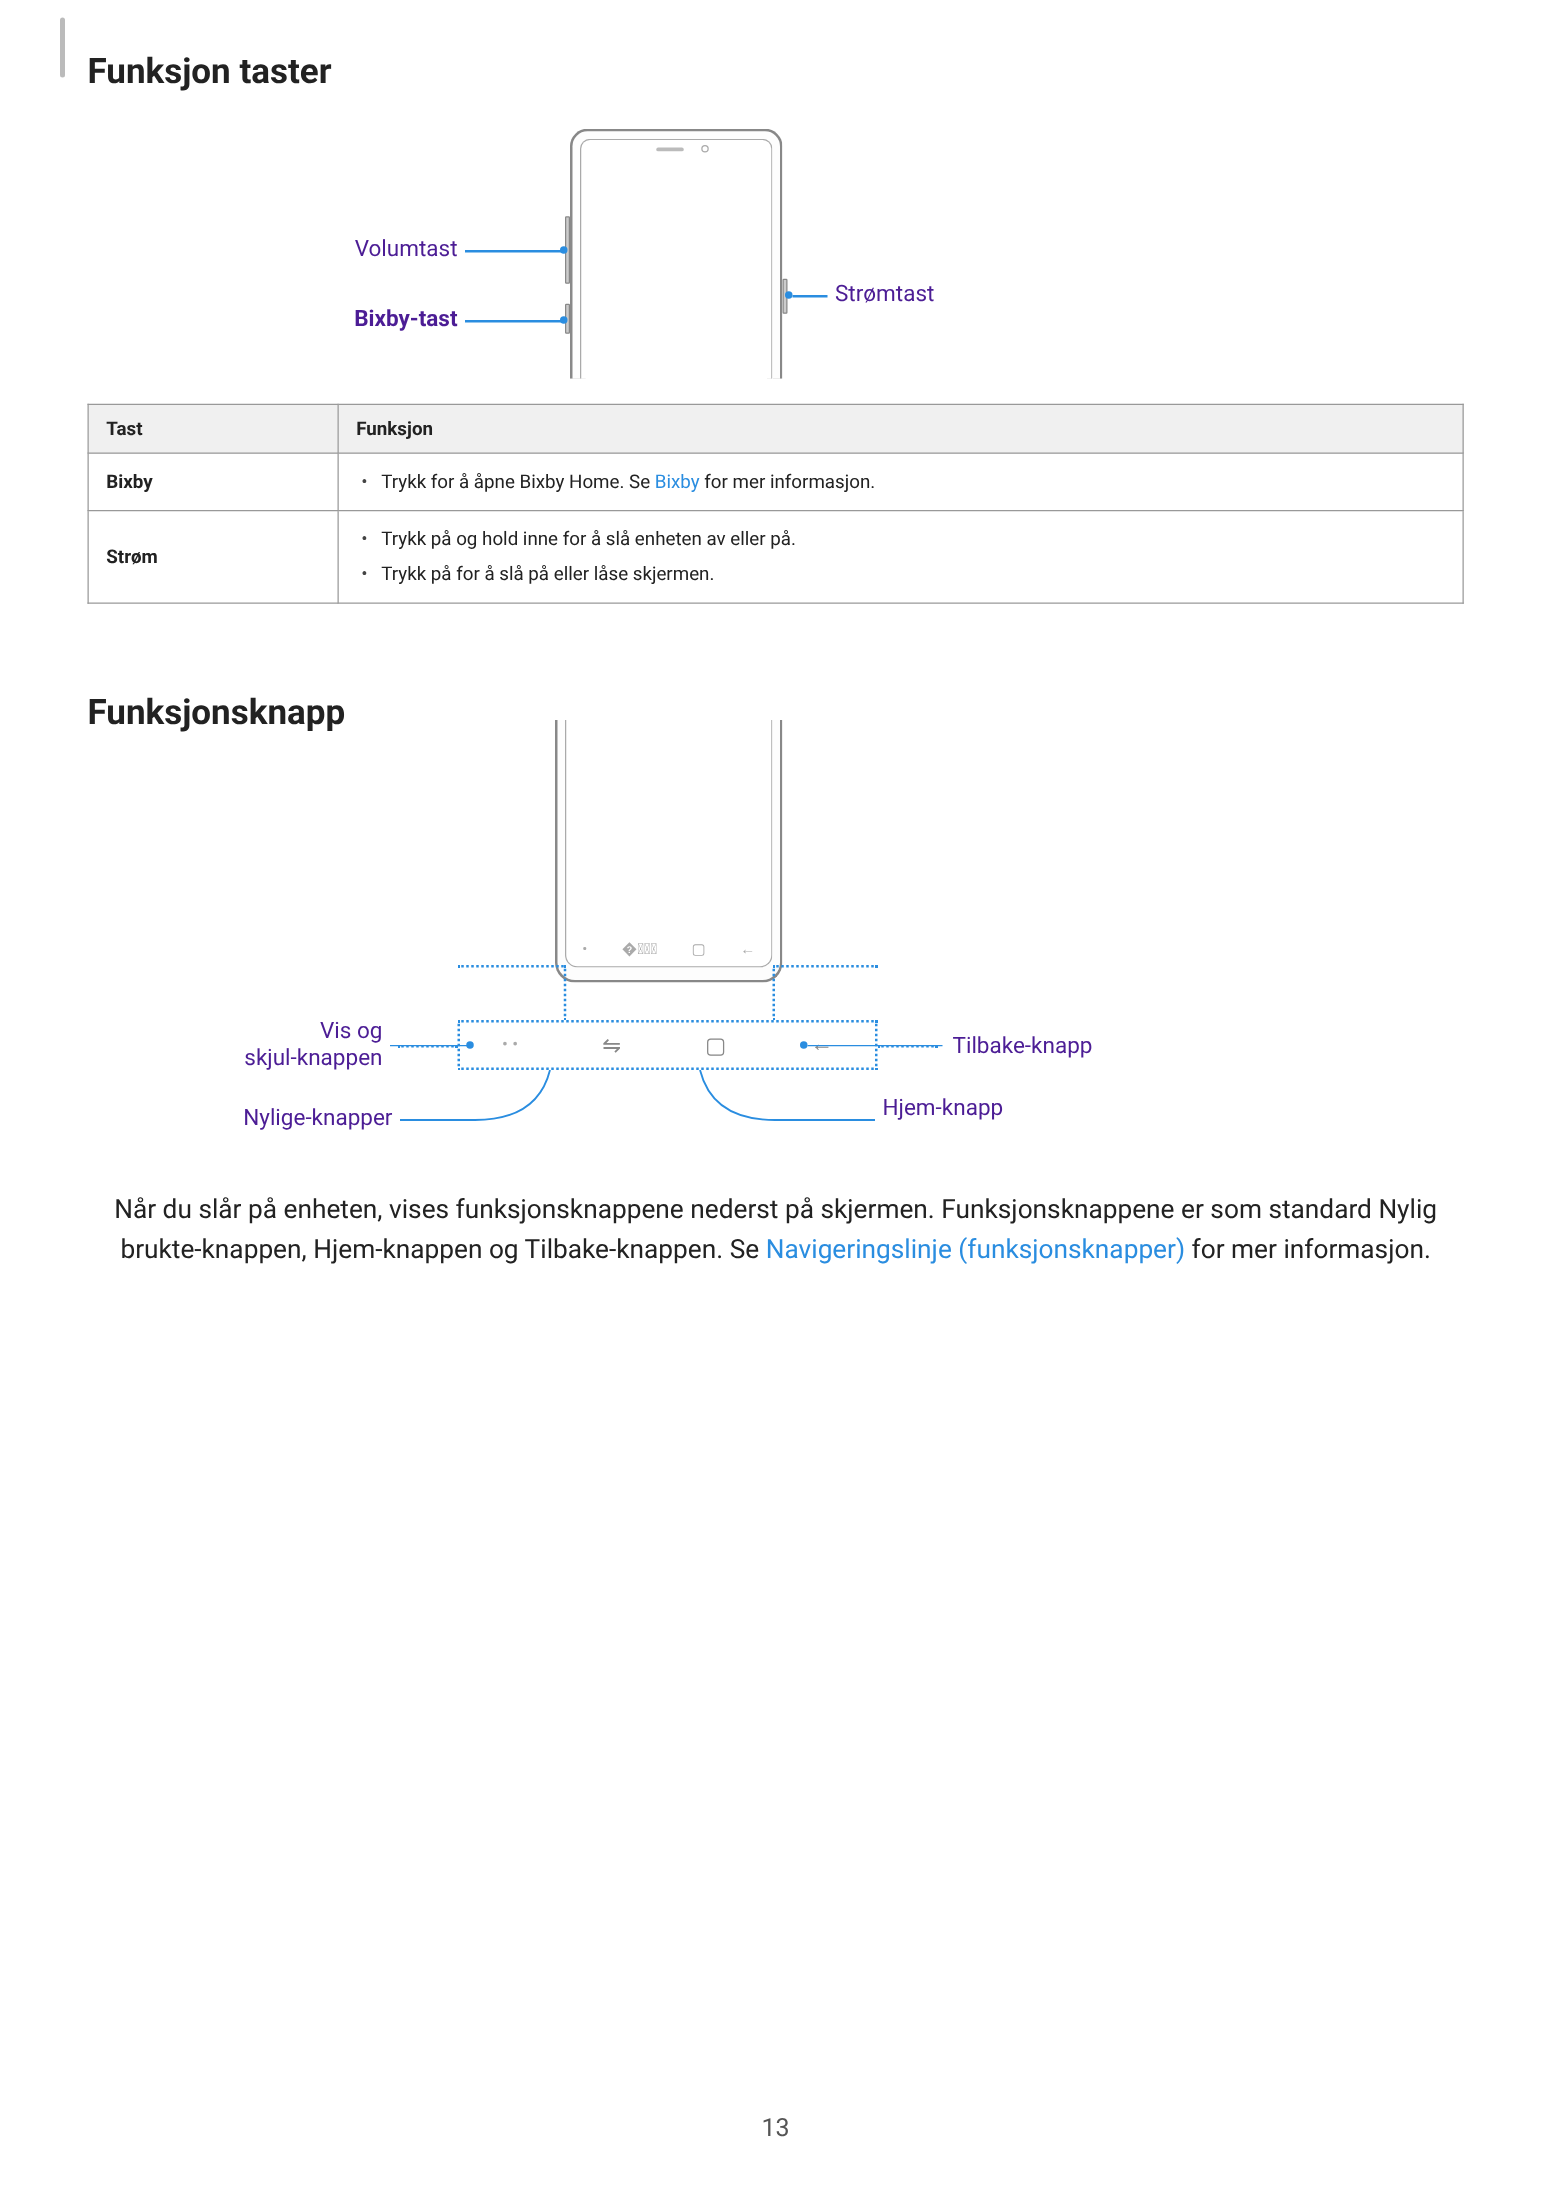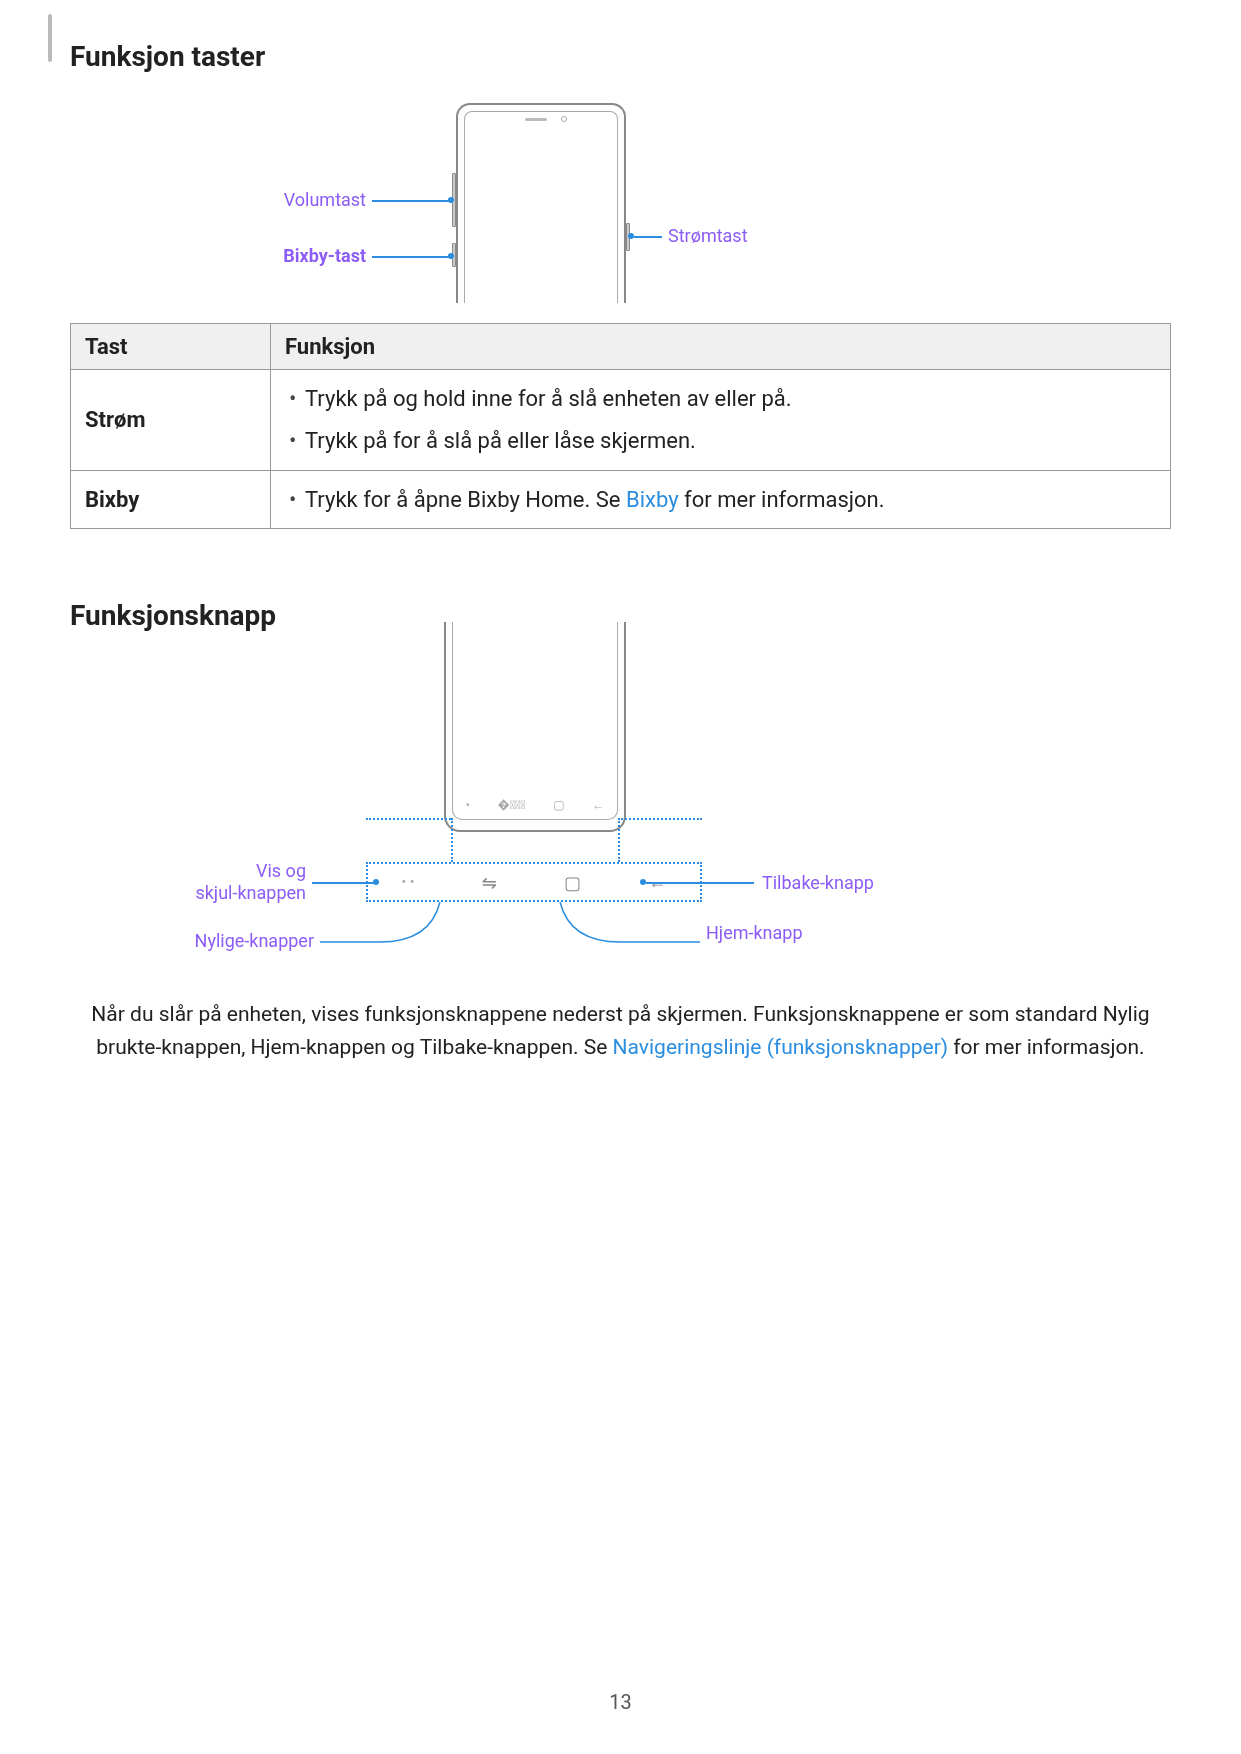--- a/index.html
+++ b/index.html
@@ -89,40 +89,40 @@
       position: absolute;
       background: #ccc;
       border: 1px solid #888;
       border-radius: 1px;
     }
     .vol-btn { left: 2px; top: 70px; width: 4px; height: 54px; }
     .bixby-btn-shape { left: 2px; top: 140px; width: 4px; height: 24px; }
     .power-btn { right: 2px; top: 120px; width: 4px; height: 28px; }
     .callout-label {
       font-size: 18px;
-      color: #8b5cf6;
+      color: #4c1d95;
       position: absolute;
       white-space: nowrap;
     }
     .callout-line {
       position: absolute;
       background: #2a8de0;
       height: 1.5px;
     }
     .callout-dot {
       position: absolute;
       width: 6px; height: 6px;
       border-radius: 50%;
       background: #2a8de0;
     }
     table.keys {
       width: 100%;
       border-collapse: collapse;
       margin-top: 10px;
-      font-size: 22px;
+      font-size: 15px;
     }
     table.keys th {
       text-align: left;
       background: #f0f0f0;
       border: 1px solid #999;
       padding: 10px 14px;
       font-weight: 700;
     }
     table.keys td {
       border: 1px solid #999;
@@ -285,35 +285,35 @@
 
   <table class="keys">
     <thead>
       <tr>
         <th>Tast</th>
         <th>Funksjon</th>
       </tr>
     </thead>
     <tbody>
       <tr>
-        <td class="keyname" rowspan="1">Strøm</td>
-        <td>
-          <ul>
-            <li>Trykk på og hold inne for å slå enheten av eller på.</li>
-            <li>Trykk på for å slå på eller låse skjermen.</li>
-          </ul>
-        </td>
-      </tr>
-      <tr>
         <td class="keyname">Bixby</td>
         <td>
           <ul>
             <li>
               <span>Trykk for å åpne Bixby Home. Se </span><a class="link">Bixby</a><span> for mer informasjon.</span>
             </li>
+          </ul>
+        </td>
+      </tr>
+      <tr>
+        <td class="keyname" rowspan="1">Strøm</td>
+        <td>
+          <ul>
+            <li>Trykk på og hold inne for å slå enheten av eller på.</li>
+            <li>Trykk på for å slå på eller låse skjermen.</li>
           </ul>
         </td>
       </tr>
     </tbody>
   </table>
 
   <div class="section2">
     <h2 class="section-title">Funksjonsknapp</h2>
 
     <div class="diagram2">

